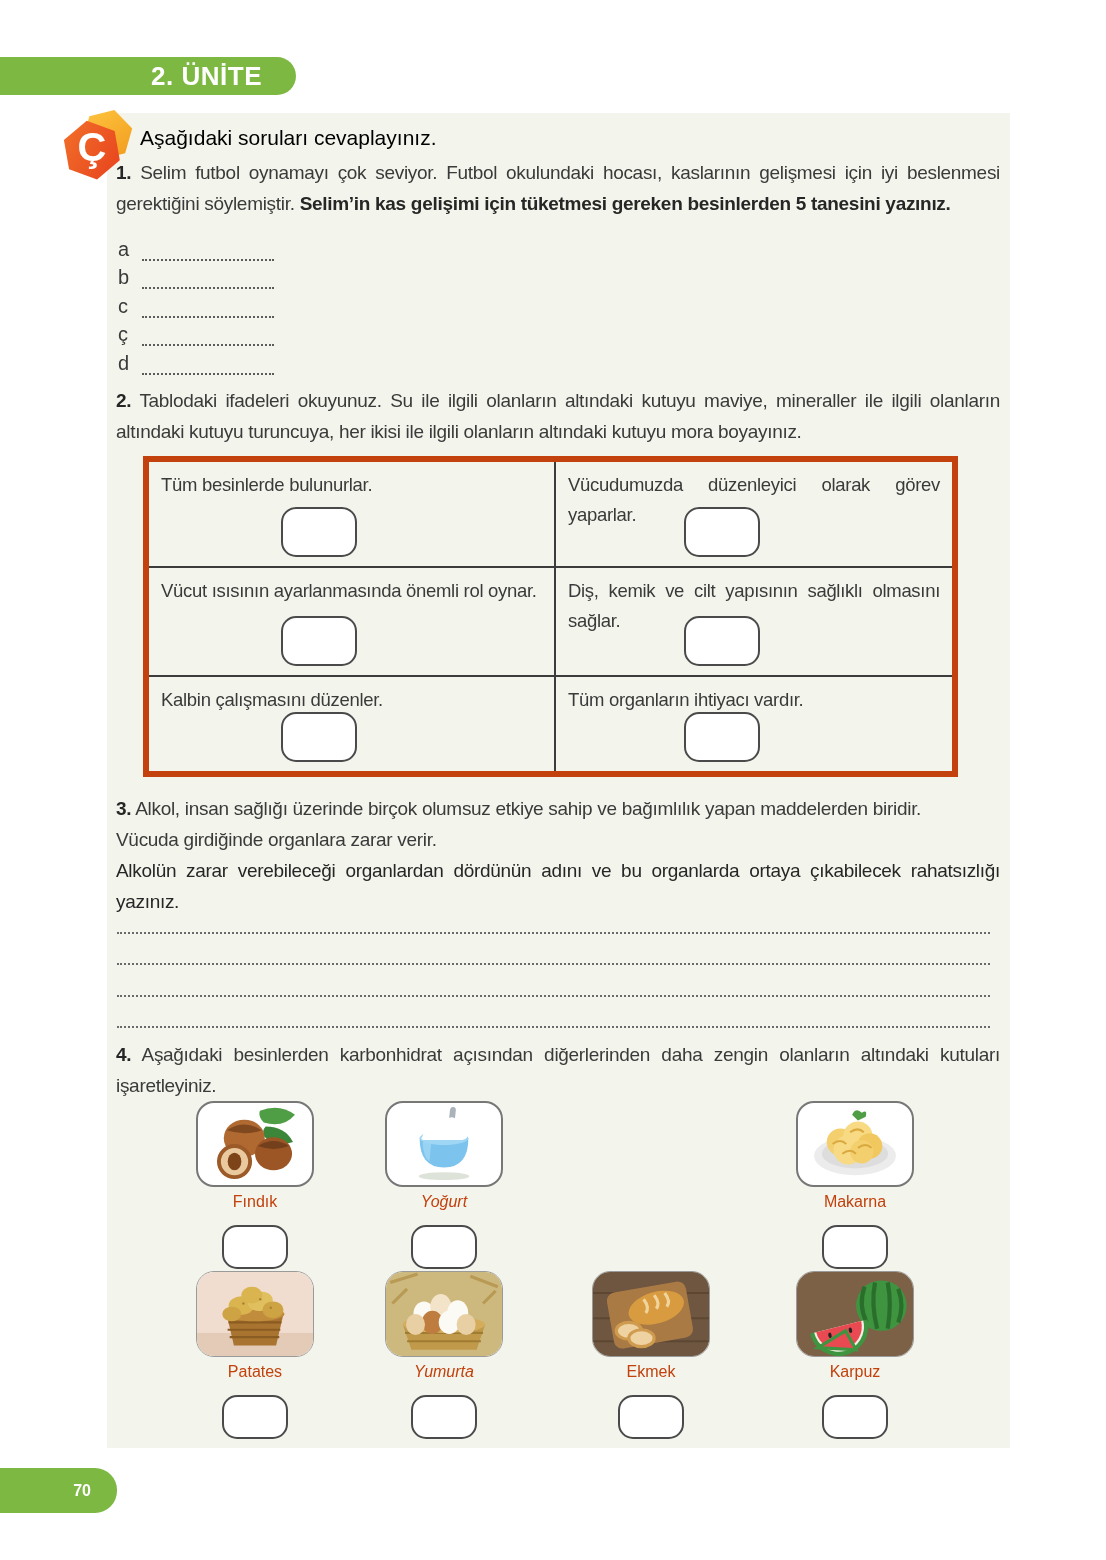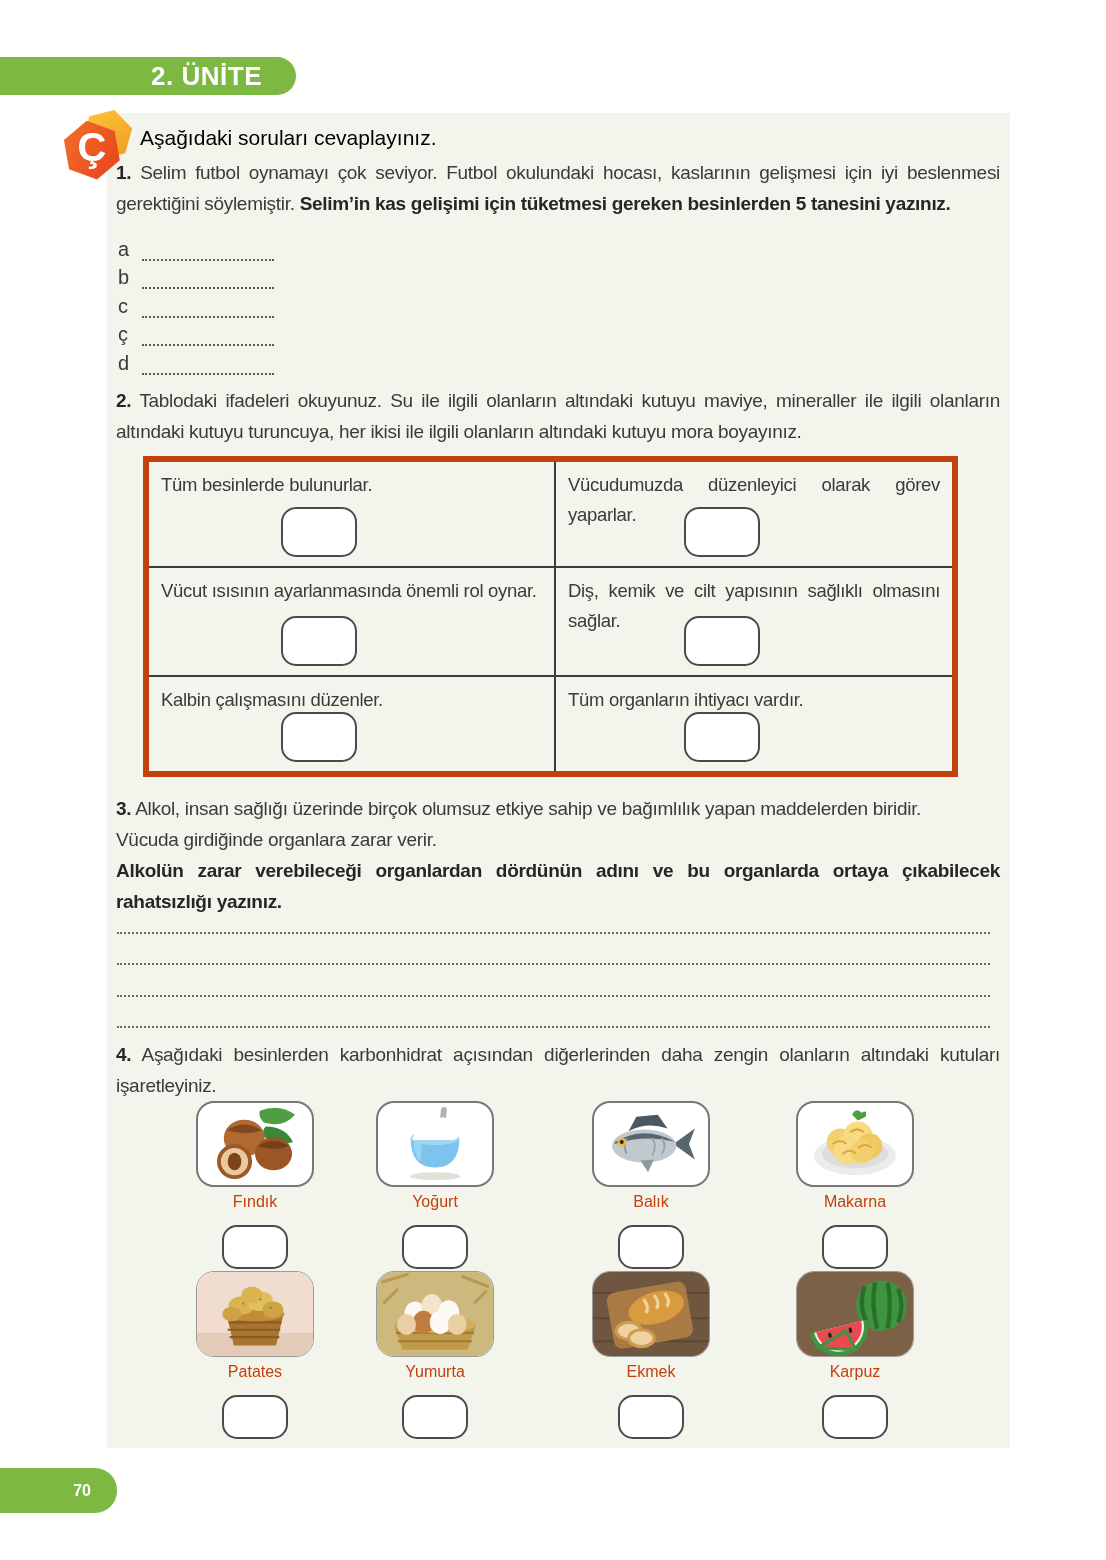--- a/index.html
+++ b/index.html
@@ -14,21 +14,21 @@
   .panel{position:absolute;left:107px;top:113px;width:903px;height:1335px;background:#f3f5ec;}
   
   .badge{position:absolute;left:-49px;top:-7px;width:78px;height:78px;}
   .badge .letter{position:absolute;left:5px;top:13px;width:58px;height:56px;display:flex;
                  align-items:center;justify-content:center;color:#fff;font-size:40px;font-weight:bold;}
   .intro{position:absolute;left:33px;top:13px;font-size:21px;color:#000000;}
   
   .q{position:absolute;left:9px;width:884px;font-size:19px;line-height:31px;
      letter-spacing:-0.3px;text-align:justify;margin:0;color:#3a3a3a;}
   .q b,.qnum{font-weight:bold;color:#262626;}
-  .q1{top:44px;} .q2{top:272px;} .q3a{top:680px;} .q3b{top:742px;font-weight:bold;color:#262626;} .q4{top:926px;}
+  .q1{top:44px;} .q2{top:272px;} .q3a{top:680px;} .q3b{top:742px;font-weight:normal;color:#262626;} .q4{top:926px;}
   
   .answers{position:absolute;left:11px;top:119px;}
   .ans-row{height:28.6px;display:flex;align-items:flex-end;}
   .ans-letter{font-size:20px;color:#3a3a3a;width:18px;}
   .ans-dots{display:inline-block;width:132px;height:20px;border-bottom:2px dotted #5a5a5a;margin-left:6px;}
   
   .tbl{position:absolute;left:36px;top:343px;width:815px;height:321px;border:6px solid #c2410c;
        box-sizing:border-box;display:grid;grid-template-columns:407px 1fr;grid-template-rows:106px 109px 1fr;}
   .cell{position:relative;border-right:2px solid #3c3c3c;border-bottom:2px solid #3c3c3c;
         padding:8px 12px;box-sizing:border-box;font-size:18.5px;line-height:30px;
@@ -36,21 +36,21 @@
   .cell:nth-child(2n){border-right:none;}
   .cell:nth-child(5),.cell:nth-child(6){border-bottom:none;}
   .tbox{position:absolute;left:42%;bottom:9px;transform:translateX(-50%);width:72px;height:46px;
         background:#fff;border:2px solid #4a4a4a;border-radius:15px;}
   
   .write-lines{position:absolute;left:10px;top:789px;width:873px;}
   .write-line{height:29.5px;border-bottom:2px dotted #6a6a6a;}
   
   .food-cell{position:absolute;width:130px;display:flex;flex-direction:column;align-items:center;}
   .row1{top:988px;} .row2{top:1158px;}
-  .c1{left:83px;} .c2{left:263px;} .c3{left:479px;} .c4{left:683px;}
+  .c1{left:83px;} .c2{left:272px;font-style:italic;} .c3{left:479px;} .c4{left:683px;}
   .img-box{width:118px;height:86px;background:#fff;border:2px solid #777;border-radius:18px;
            box-sizing:border-box;display:flex;align-items:center;justify-content:center;overflow:hidden;}
   .img-box.photo{border:1px solid #9a9a9a;padding:0;}
   .img-box svg{display:block;}
   .food-label{margin-top:6px;font-size:16px;color:#c2410c;height:24px;}
   .fbox{margin-top:8px;width:62px;height:40px;background:#fff;border:2px solid #4a4a4a;border-radius:15px;}
   
   .page-pill{position:absolute;left:0;top:1468px;width:117px;height:45px;background:#7db843;
              border-radius:0 22px 22px 0;display:flex;align-items:center;justify-content:flex-end;
              padding-right:26px;box-sizing:border-box;}
@@ -166,38 +166,20 @@
           <path d="M30 34 Q30 64 55 64 Q80 64 80 34 Z" fill="#7cc4ee"></path>
           <path d="M33 38 Q34 54 40 58 L42 38Z" fill="#a5daf6" opacity=".7"></path>
           <ellipse cx="55" cy="34" rx="25" ry="7" fill="#9fd6f4"></ellipse>
           <path d="M33 32 Q36 20 46 24 Q46 12 56 16 Q64 8 70 18 Q80 16 78 28 Q82 34 74 36 L37 36 Q29 36 33 32Z" fill="#ffffff"></path>
         </svg>
       </div>
       <div class="food-label">Yoğurt</div>
       <div class="fbox"></div>
     </div>
 
-    <div class="food-cell row1 c3">
-      <div class="img-box">
-        <svg width="108" height="78" viewBox="0 0 110 80">
-          <path d="M78 40 L100 24 L94 40 L100 56 Z" fill="#5a666d"></path>
-          <ellipse cx="48" cy="42" rx="33" ry="17" fill="#c2c9ce"></ellipse>
-          <path d="M18 38 Q48 20 80 38 Q50 30 18 40Z" fill="#59656c"></path>
-          <path d="M32 27 L40 12 L62 10 L72 24 Q50 17 32 27Z" fill="#4c585f"></path>
-          <path d="M44 57 L52 69 L58 56Z" fill="#8f9aa0"></path>
-          <path d="M30 34 Q26 42 30 50" stroke="#8f9aa0" stroke-width="2" fill="none"></path>
-          <path d="M56 34 Q62 42 56 52" stroke="#9aa4aa" stroke-width="2" fill="none"></path>
-          <path d="M66 34 Q72 42 66 50" stroke="#9aa4aa" stroke-width="2" fill="none"></path>
-          <circle cx="25" cy="38" r="4.5" fill="#e8b93c"></circle>
-          <circle cx="25" cy="38" r="2" fill="#222222"></circle>
-        </svg>
-      </div>
-      <div class="food-label">Balık</div>
-      <div class="fbox"></div>
-    </div>
 
     <div class="food-cell row1 c4">
       <div class="img-box">
         <svg width="108" height="78" viewBox="0 0 110 80">
           <ellipse cx="55" cy="52" rx="42" ry="20" fill="#ececec"></ellipse>
           <ellipse cx="55" cy="50" rx="34" ry="15" fill="#dddddd"></ellipse>
           <path d="M52 10 Q56 2 62 8 Q68 4 66 12 L58 16Z" fill="#4f9e45"></path>
           <circle cx="40" cy="38" r="14" fill="#f4cf6e"></circle>
           <circle cx="58" cy="32" r="15" fill="#f7da83"></circle>
           <circle cx="70" cy="42" r="13" fill="#f1c75f"></circle>

